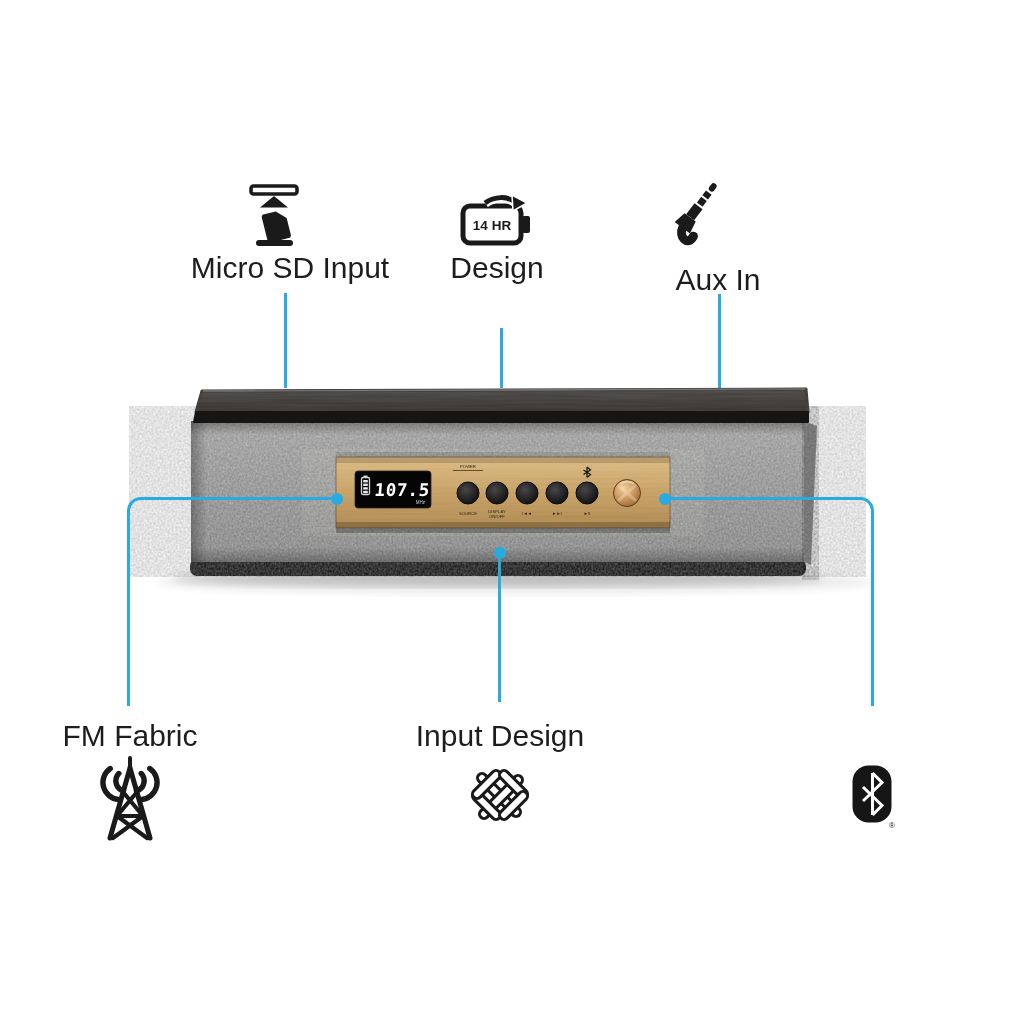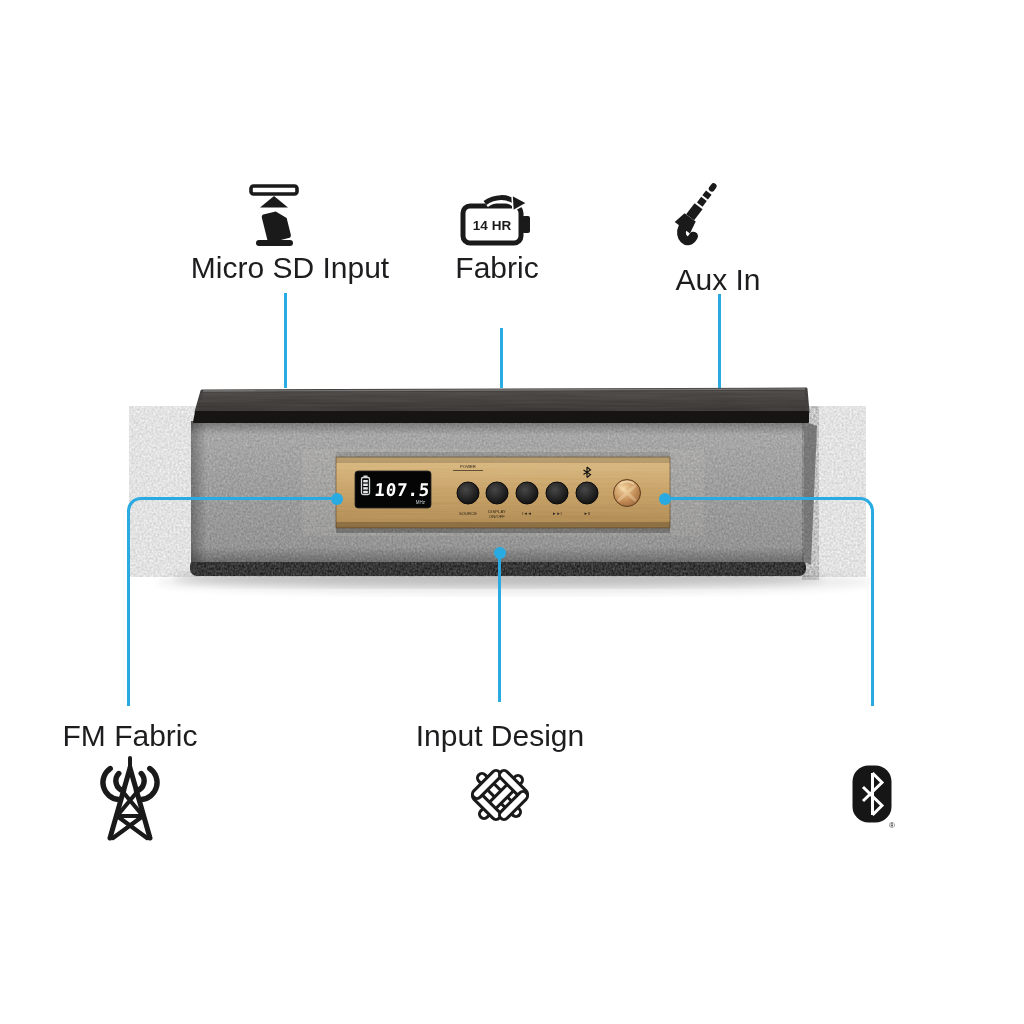--- a/index.html
+++ b/index.html
@@ -34,21 +34,21 @@
 
   <svg class="icon" style="left:459px;top:194px" width="76" height="54" viewBox="0 0 76 54">
     <rect x="4" y="12" width="58" height="37" rx="7" fill="none" stroke="#1a1a1a" stroke-width="5"></rect>
     <rect x="63" y="22" width="8" height="17" rx="2" fill="#1a1a1a"></rect>
     <path d="M26,9 C36,2 48,2 56,8" fill="none" stroke="#ffffff" stroke-width="10"></path>
     <path d="M26,9 C36,2 48,2 56,8" fill="none" stroke="#1a1a1a" stroke-width="5"></path>
     <polygon points="53,1 68,9 54,17" fill="#1a1a1a" stroke="#ffffff" stroke-width="1.5"></polygon>
     <text x="33" y="36" text-anchor="middle" font-size="13.5" font-weight="bold" fill="#1a1a1a">14 HR</text>
   </svg>
   <div class="feat-label" style="left:497px;top:252px">
-    <div>Fabric</div>
+    <div>Design</div>
   </div>
   <div class="vline" style="left:500px;top:328px;height:60px"></div>
 
   <svg class="icon" style="left:695px;top:181px" width="50" height="70" viewBox="0 0 50 70">
     <g transform="translate(8,0) rotate(37 10 6)" fill="#1a1a1a">
       <rect x="7" y="2" width="6" height="9" rx="3"></rect>
       <rect x="6.5" y="13" width="7" height="6"></rect>
       <rect x="6.5" y="21" width="7" height="7"></rect>
       <rect x="5" y="30" width="10" height="14"></rect>
       <path d="M3,44 h14 l2.5,13 h-19 z"></path>

